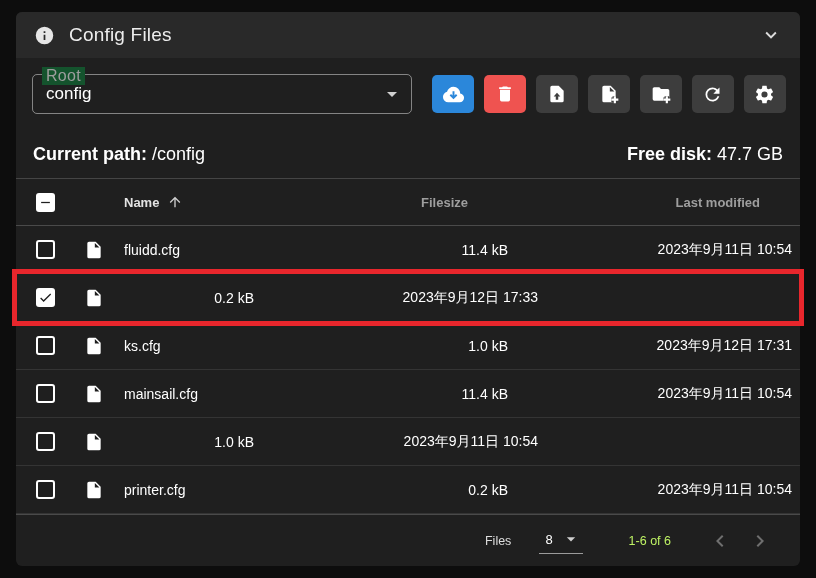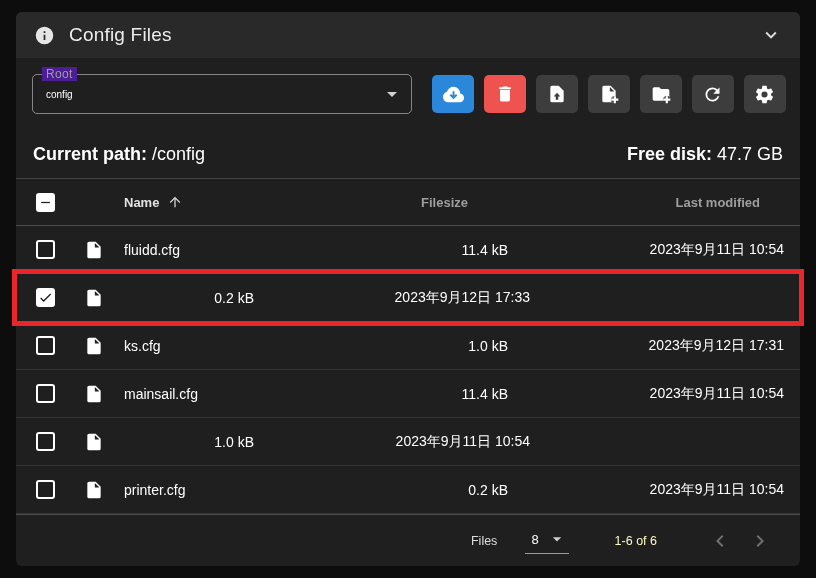--- a/index.html
+++ b/index.html
@@ -24,24 +24,24 @@
   .flex-spacer { flex:1; }
   .icon svg { display:block; }
   
   .toolbar { height:72px; flex:0 0 72px; display:flex; align-items:center; padding:0 14px 0 16px; gap:10px; }
   .root-select {
     position:relative; width:388px; height:40px;
     border:1px solid rgba(255,255,255,.45); border-radius:5px;
     display:flex; align-items:center; padding:0 36px 0 13px; cursor:pointer;
   }
   .root-label {
-    position:absolute; top:-8px; left:9px; font-size:12px; color:#9e9e9e;
-    background:#4c1d95; padding:0 4px; letter-spacing:.3px;
-  }
-  .root-value { font-size:10px; color:#fff; }
+    position:absolute; top:-8px; left:9px; font-size:16px; color:#9e9e9e;
+    background:#14532d; padding:0 4px; letter-spacing:.3px;
+  }
+  .root-value { font-size:17px; color:#fff; }
   .root-caret { position:absolute; right:7px; top:50%; transform:translateY(-50%); }
   .tbtn {
     width:43px; height:38px; border-radius:5px; border:none; cursor:pointer;
     background:#3d3d3d; display:flex; align-items:center; justify-content:center;
   }
   .tbtn.blue { background:#2b87da; }
   .tbtn.red  { background:#ef5350; }
   
   .path-row {
     height:49px; flex:0 0 49px; display:flex; align-items:center; padding:0 17px;
@@ -56,21 +56,21 @@
   .trow {
     height:48px; flex:0 0 48px; display:flex; align-items:center;
     font-size:14px; color:#fff; border-bottom:1px solid #343434; position:relative; cursor:pointer;
   }
   .trow:last-of-type { border-bottom:none; }
   .c-check { width:62px; flex:0 0 62px; display:flex; align-items:center; padding-left:20px; }
   .c-icon  { width:46px; flex:0 0 46px; display:flex; align-items:center; padding-left:6px; }
   .c-name  { flex:1; display:flex; align-items:center; gap:8px; min-width:0; }
   .thead .c-name { color:#e3e3e3; }
   .c-size  { width:130px; flex:0 0 130px; display:flex; justify-content:flex-end; }
-  .c-mod   { width:292px; flex:0 0 292px; display:flex; justify-content:flex-end; padding-right:16px; }
+  .c-mod   { width:292px; flex:0 0 292px; display:flex; justify-content:flex-end; padding-right:8px; }
   .thead .c-size, .thead .c-mod { padding-right:40px; }
   .thead .c-mod { padding-right:40px; }
   .checkbox {
     width:19px; height:19px; border-radius:3px; cursor:pointer;
     display:flex; align-items:center; justify-content:center;
   }
   .checkbox.unchecked { border:2px solid #fff; background:transparent; }
   .checkbox.checked, .checkbox.indeterminate { background:#fff; }
   .trow.highlighted::after {
     content:""; position:absolute; left:-4px; right:-4px; top:-5px; bottom:-5px;
@@ -79,21 +79,21 @@
   
   .tfooter {
     flex:1; border-top:1px solid #4a4a4a; display:flex; align-items:center;
     justify-content:flex-end; padding-right:28px; font-size:12.5px; color:#dedede;
   }
   .files-label { margin-right:28px; }
   .pp-select {
     display:flex; align-items:center; gap:8px; padding:2px 2px 4px 6px;
     border-bottom:1px solid #9b9b9b; color:#fff; font-size:13px; cursor:pointer; margin-right:46px;
   }
-  .range-label { margin-right:35px; color:#fef9c3; }
+  .range-label { margin-right:21px; color:#bef264; }
   .pg-btn { background:none; border:none; cursor:pointer; padding:0; margin-left:16px; display:flex; }
 </style>
 </head>
 <body>
 
 <div class="card">
 
   <div class="card-header">
     <span class="icon">
       <svg width="21" height="21" viewBox="0 0 24 24" fill="#e6e6e6">

